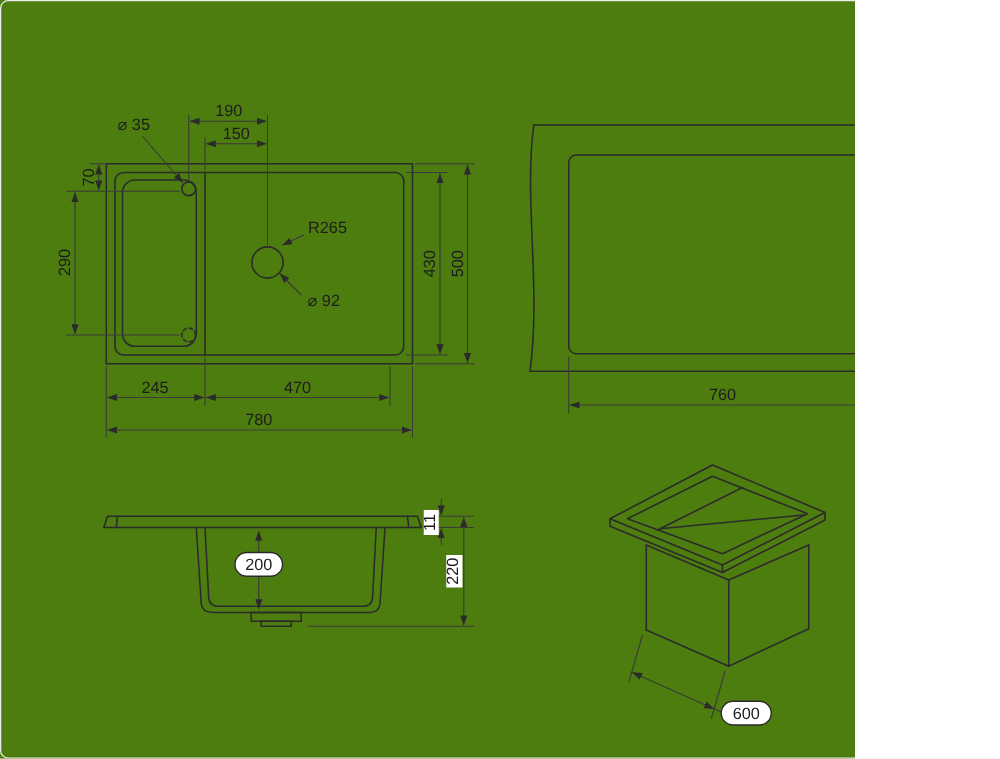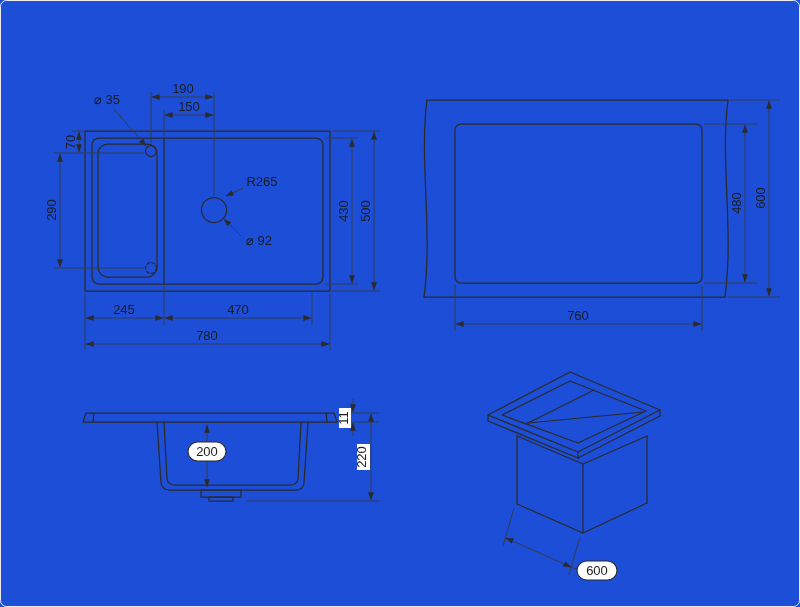--- a/index.html
+++ b/index.html
@@ -1,16 +1,16 @@
 <!DOCTYPE html>
 <html><head>
 <meta charset="utf-8">
 <style>
   html,body{margin:0;padding:0;background:#ffffff;}
-  .stage{position:relative;width:800px;height:607px;background:#1d4ed8;overflow:hidden;}
+  .stage{position:relative;width:684px;height:607px;background:#4d7c0f;overflow:hidden;}
   svg{display:block;}
   .ln{fill:none;stroke:#2b2b2b;stroke-width:1.25;stroke-linejoin:round;stroke-linecap:round;}
   .dim{fill:none;stroke:#3a3a3a;stroke-width:0.9;}
   .ext{fill:none;stroke:#3a3a3a;stroke-width:0.85;}
   .dash{stroke-dasharray:3 2.2;}
   .dimtxt{font-family:"Liberation Sans","DejaVu Sans",sans-serif;font-size:13px;fill:#1d1d1d;}
   .bub{fill:#ffffff;stroke:#2b2b2b;stroke-width:1.1;}
   .wbg{fill:#ffffff;stroke:none;}
   .frame{fill:none;stroke:#ececec;stroke-width:1;}
 </style>

